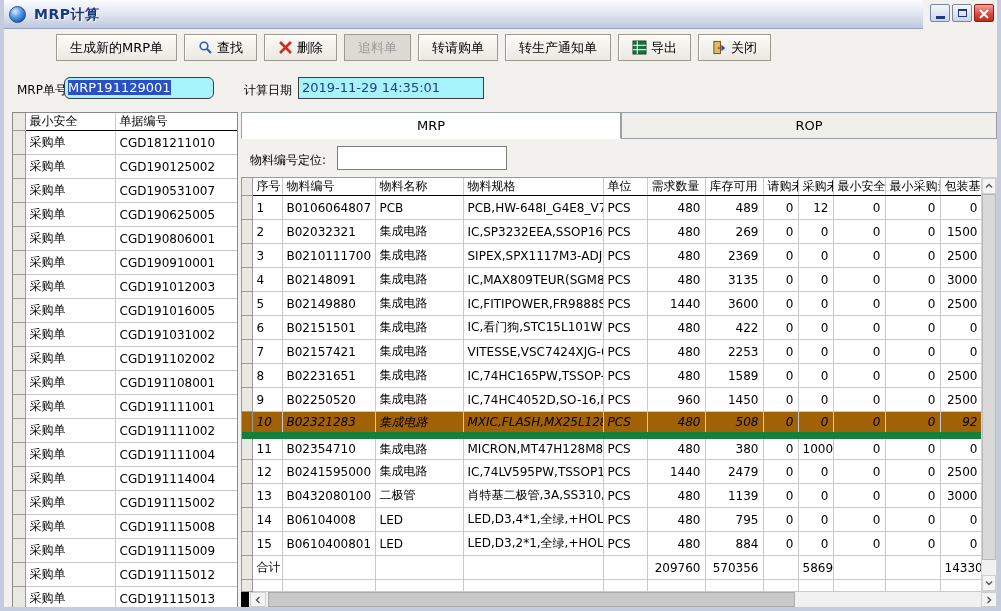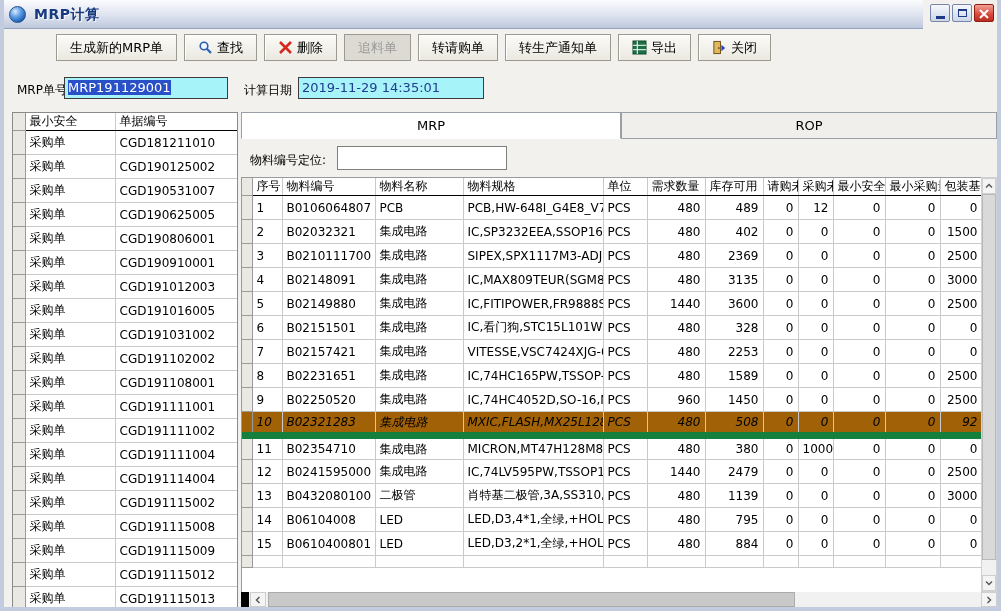--- a/index.html
+++ b/index.html
@@ -173,21 +173,21 @@
             <rect x="2" y="1" width="7" height="13" fill="#e0b95e" stroke="#6b4c12"></rect>
             <circle cx="7.3" cy="8" r="0.9" fill="#4a3408"></circle>
             <path d="M10 4.5 L14 8 L10 11.5 Z" fill="#2244cc"></path>
           </svg>
         </span>
         <span>关闭</span>
       </button>
     </div>
 
   <span class="form-label" style="left:13px; top:82px;">MRP单号</span>
-  <div class="input-cyan" style="left:60px; top:77px; width:164px;" role="textbox">
+  <div class="input-cyan" style="left:60px; top:77px; width:150px;border-radius:6px;" role="textbox">
     <span class="sel-text">MRP191129001</span>
   </div>
   <span class="form-label" style="left:240px; top:82px;">计算日期</span>
   <div class="input-cyan date-text" style="left:294px; top:77px; width:186px;" role="textbox">
     <span>2019-11-29 14:35:01</span>
   </div>
 
   <div class="left-grid-box">
     <table class="grid" style="width:225px;">
       <colgroup>
@@ -364,21 +364,21 @@
             <td class="num">0</td>
           </tr>
           <tr>
             <td class="ind"></td>
             <td>2</td>
             <td>B02032321</td>
             <td>集成电路</td>
             <td>IC,SP3232EEA,SSOP16,3.(</td>
             <td>PCS</td>
             <td class="num">480</td>
-            <td class="num">402</td>
+            <td class="num">269</td>
             <td class="num">0</td>
             <td class="num">0</td>
             <td class="num">0</td>
             <td class="num">0</td>
             <td class="num">1500</td>
           </tr>
           <tr>
             <td class="ind"></td>
             <td>3</td>
             <td>B0210111700</td>
@@ -424,21 +424,21 @@
             <td class="num">2500</td>
           </tr>
           <tr>
             <td class="ind"></td>
             <td>6</td>
             <td>B02151501</td>
             <td>集成电路</td>
             <td>IC,看门狗,STC15L101W</td>
             <td>PCS</td>
             <td class="num">480</td>
-            <td class="num">328</td>
+            <td class="num">422</td>
             <td class="num">0</td>
             <td class="num">0</td>
             <td class="num">0</td>
             <td class="num">0</td>
             <td class="num">0</td>
           </tr>
           <tr>
             <td class="ind"></td>
             <td>7</td>
             <td>B02157421</td>
@@ -565,20 +565,35 @@
             <td>LED</td>
             <td>LED,D3,2*1,全绿,+HOLD,D</td>
             <td>PCS</td>
             <td class="num">480</td>
             <td class="num">884</td>
             <td class="num">0</td>
             <td class="num">0</td>
             <td class="num">0</td>
             <td class="num">0</td>
             <td class="num">0</td>
+          </tr>
+          <tr>
+            <td class="ind"></td>
+            <td>合计</td>
+            <td></td>
+            <td></td>
+            <td></td>
+            <td></td>
+            <td class="num">209760</td>
+            <td class="num">570356</td>
+            <td class="num"></td>
+            <td class="num">5869</td>
+            <td class="num"></td>
+            <td class="num"></td>
+            <td class="num">14330</td>
           </tr>
           <tr class="partial">
             <td class="ind"></td>
             <td></td>
             <td></td>
             <td></td>
             <td></td>
             <td></td>
             <td class="num"></td>
             <td class="num"></td>

